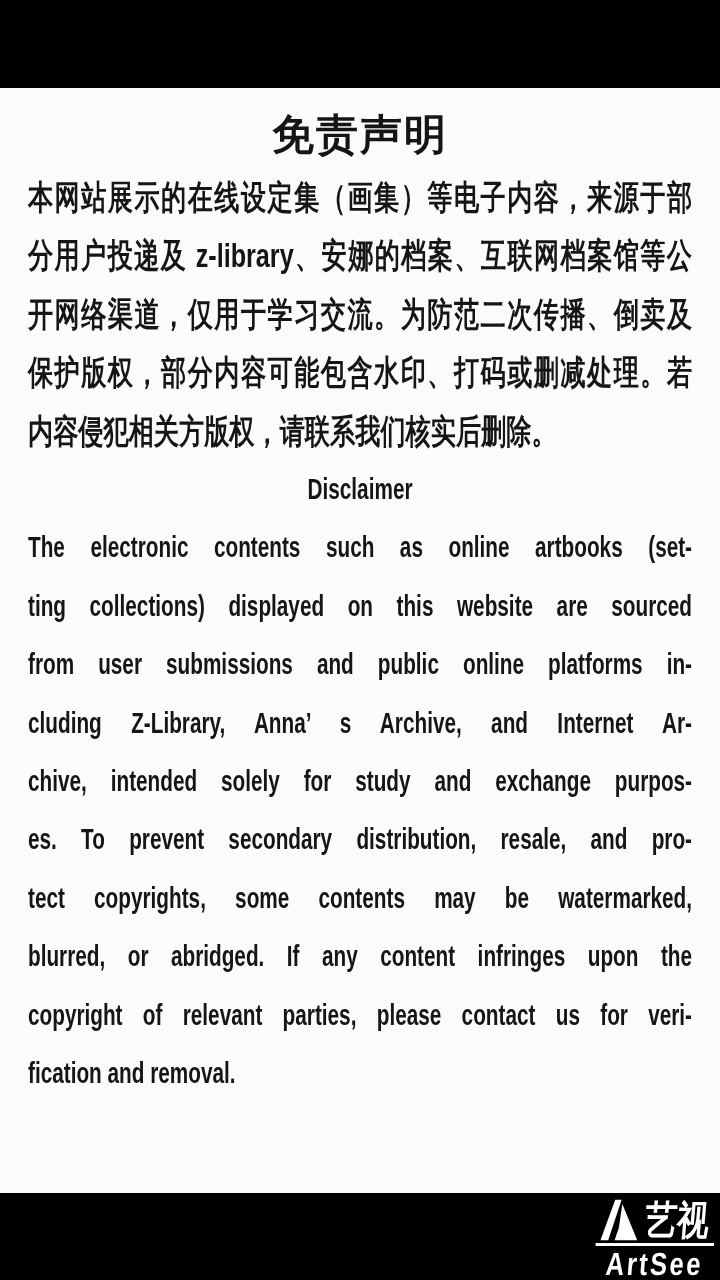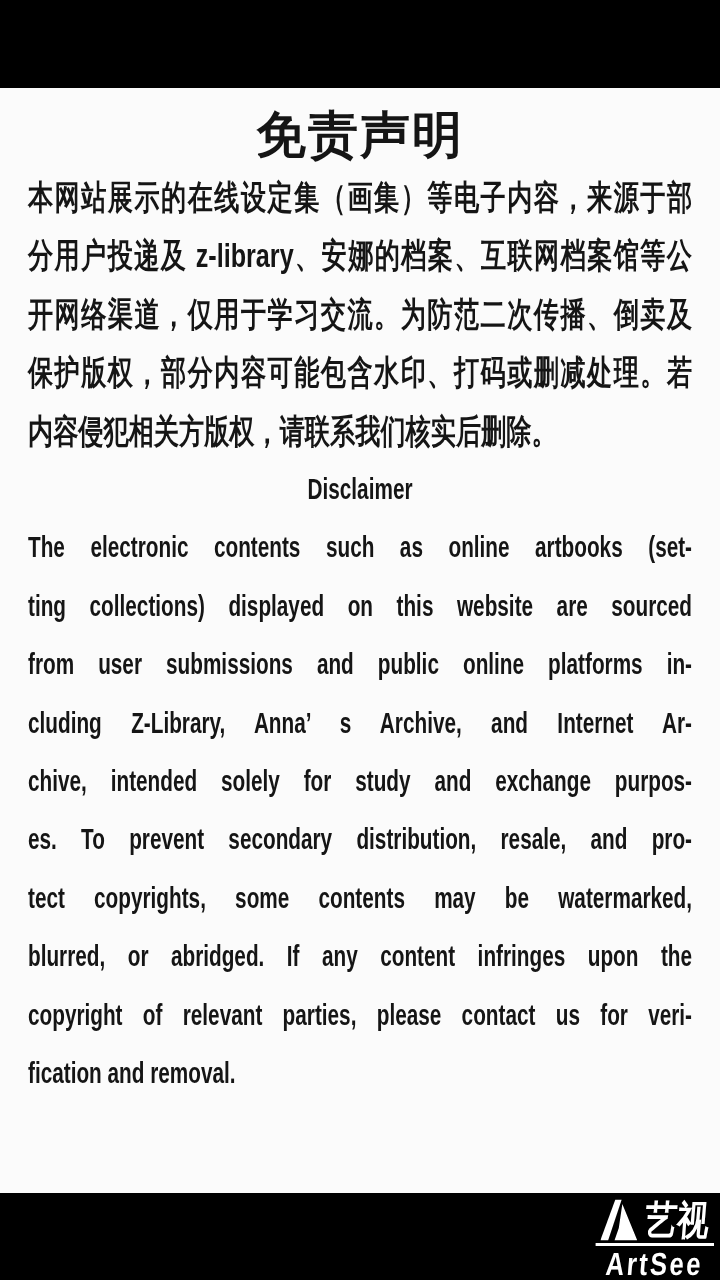--- a/index.html
+++ b/index.html
@@ -10,21 +10,21 @@
   .screen{position:relative;width:720px;height:1280px;}
 
   .top-bar{height:88px;background:#000;}
 
   .panel{
     height:1105px;background:#fbfbfb;box-sizing:border-box;
     padding:14px 28px 0 28px;overflow:hidden;color:#151515;
   }
 
   .page-title{
-    font-size:50px;font-weight:700;line-height:66px;text-align:center;
+    font-size:42px;font-weight:700;line-height:66px;text-align:center;
     letter-spacing:2px;white-space:nowrap;
   }
 
   
   .zh-para{width:897px;transform:scaleX(0.7403);transform-origin:0 0;}
   .zh-line{
     font-size:34px;font-weight:700;line-height:58.4px;color:#151515;
   }
 
   

